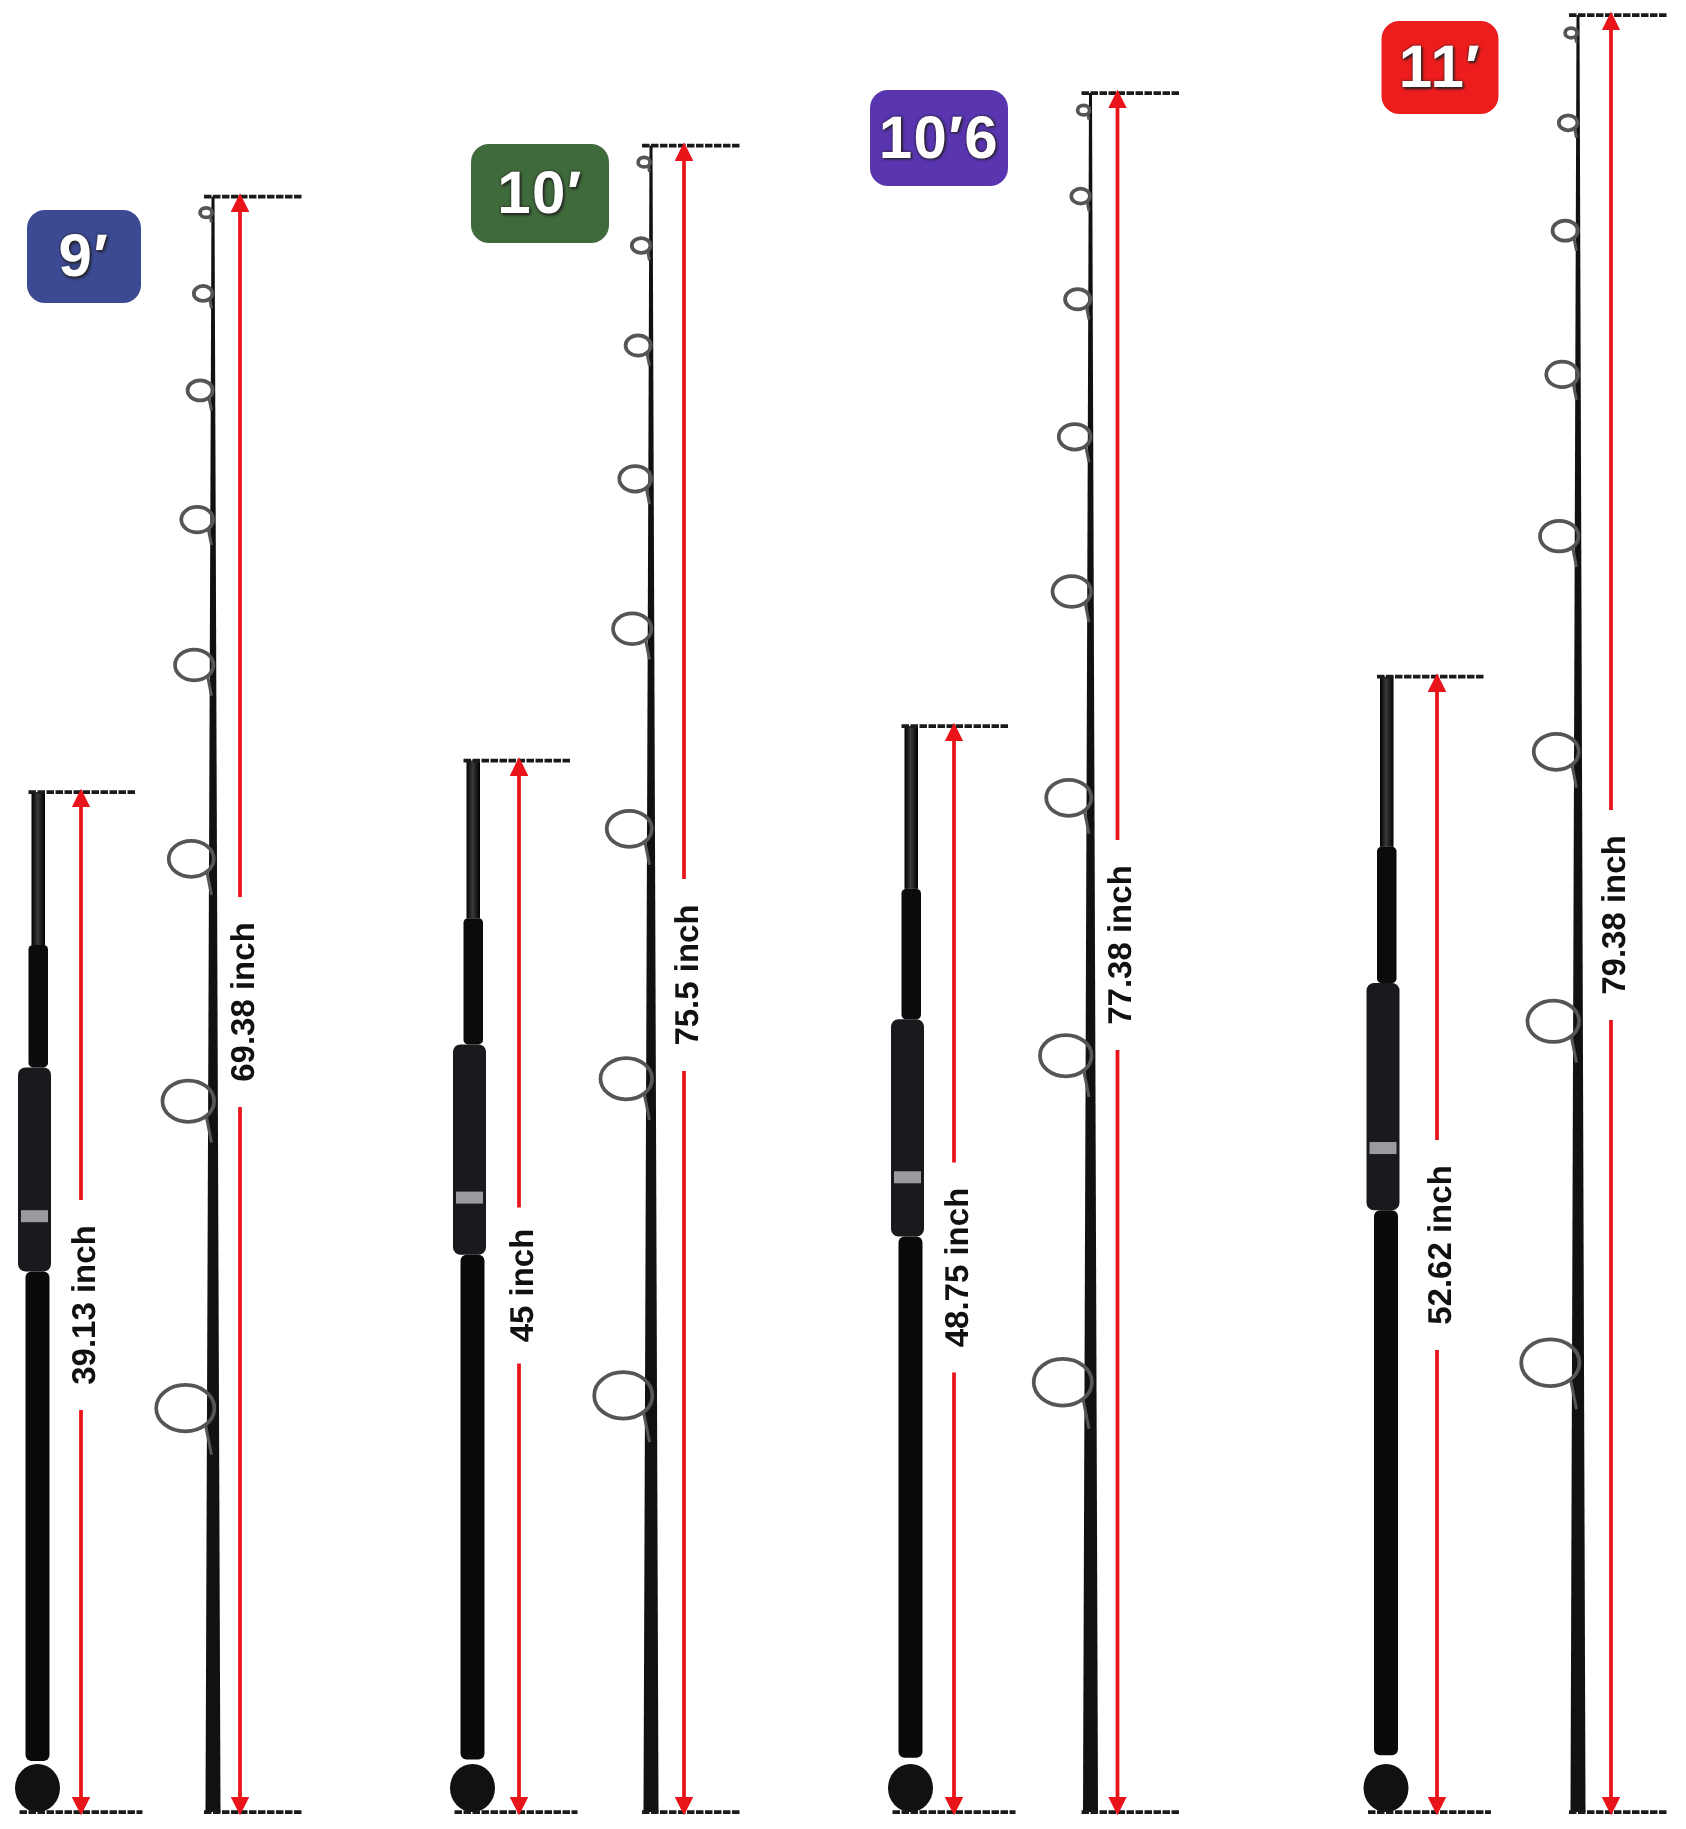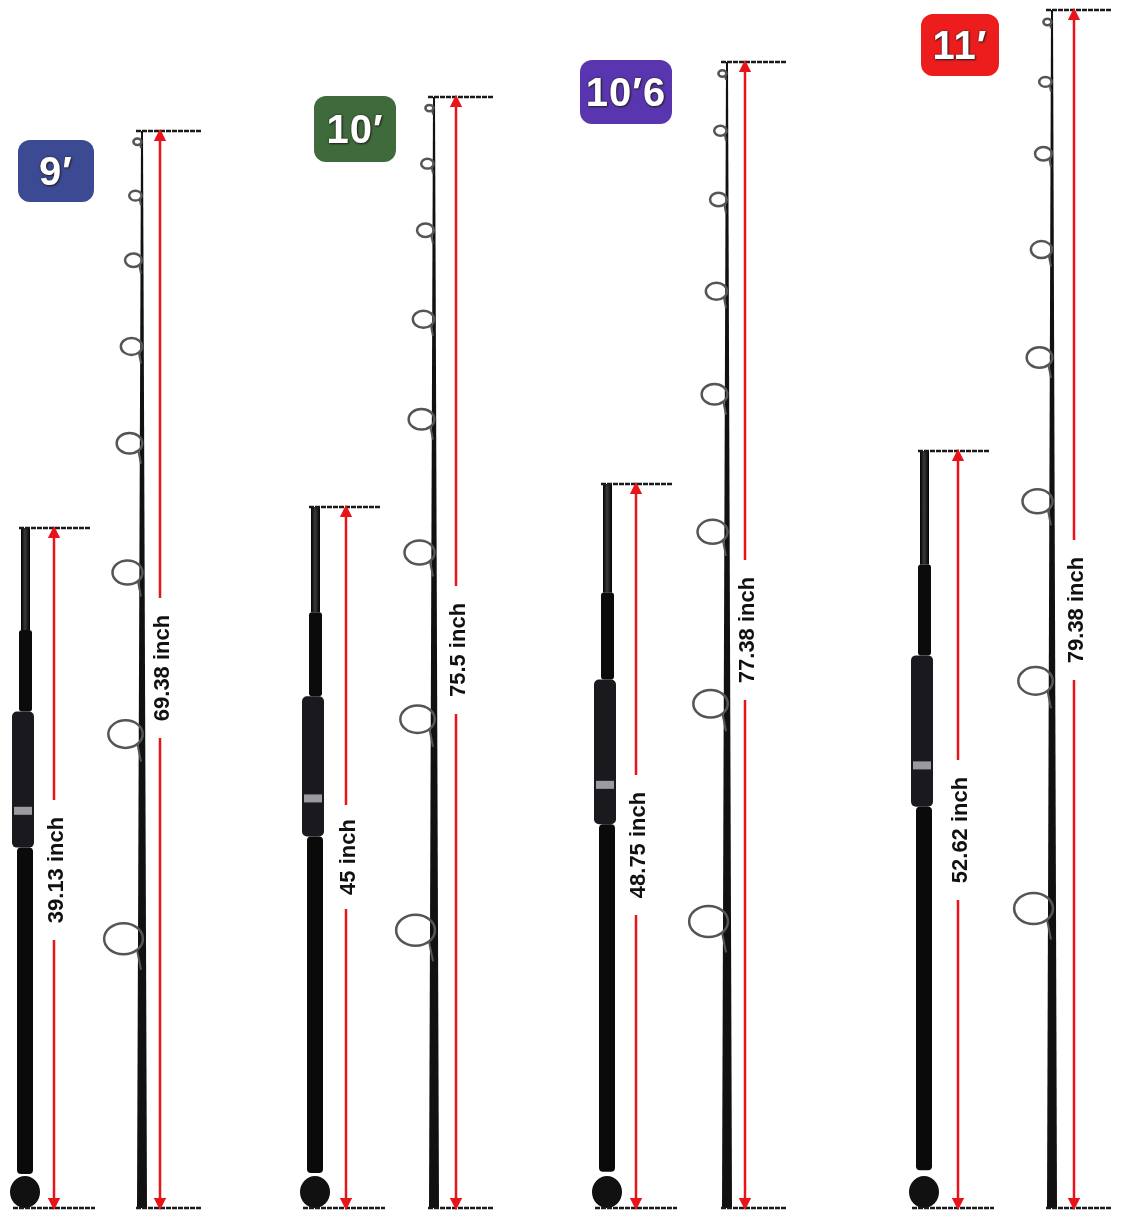--- a/index.html
+++ b/index.html
@@ -155,21 +155,21 @@
       <line x1="1074" x2="1074" y1="680" y2="1204" stroke="#e8141a" stroke-width="2.5" marker-end="url(#ah)"></line>
     </svg>
 
   
   <div>
     <div class="badge" style="left: 18px; top: 140px; width: 76px; height: 62px; background: rgb(59, 74, 147);">9′</div>
     <div class="dim-label" style="left: 56px; top: 870px;">39.13 inch</div>
     <div class="dim-label" style="left: 162px; top: 668px;">69.38 inch</div>
   </div>
   <div>
-    <div class="badge" style="left: 314px; top: 96px; width: 82px; height: 66px; background: rgb(63, 106, 59);">10′</div>
+    <div class="badge" style="left: 314px; top: 96px; width: 92px; height: 66px; background: rgb(63, 106, 59);">10′</div>
     <div class="dim-label" style="left: 348px; top: 857px;">45 inch</div>
     <div class="dim-label" style="left: 458px; top: 650px;">75.5 inch</div>
   </div>
   <div>
     <div class="badge" style="left: 580px; top: 60px; width: 92px; height: 64px; background: rgb(90, 53, 176);">10′6</div>
     <div class="dim-label" style="left: 638px; top: 845px;">48.75 inch</div>
     <div class="dim-label" style="left: 747px; top: 630px;">77.38 inch</div>
   </div>
   <div>
     <div class="badge" style="left: 921px; top: 14px; width: 78px; height: 62px; background: rgb(238, 29, 29);">11′</div>

